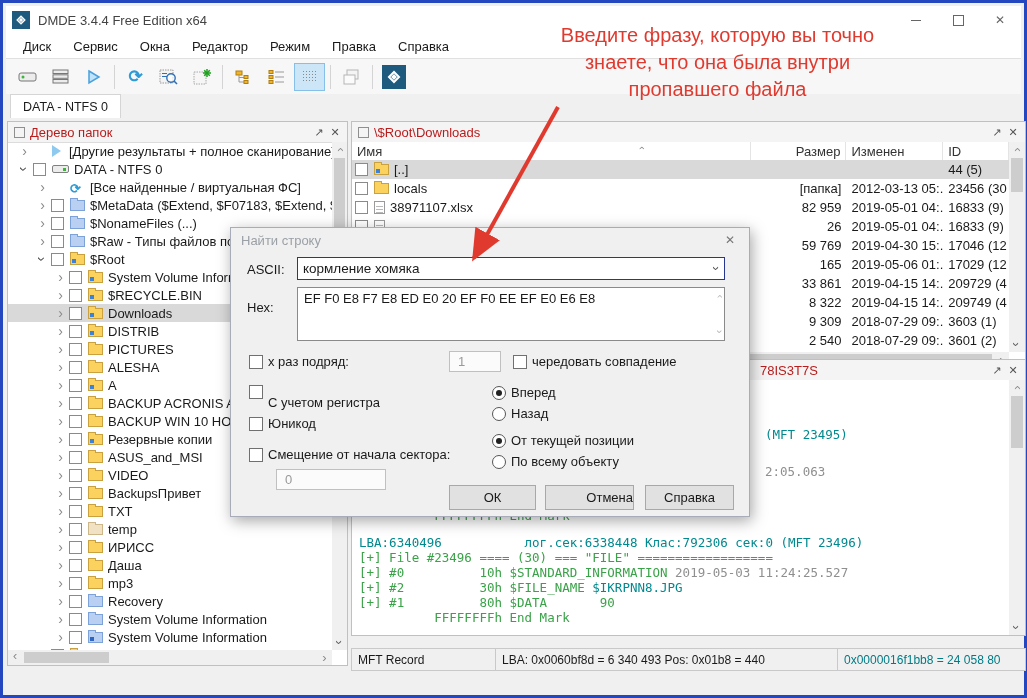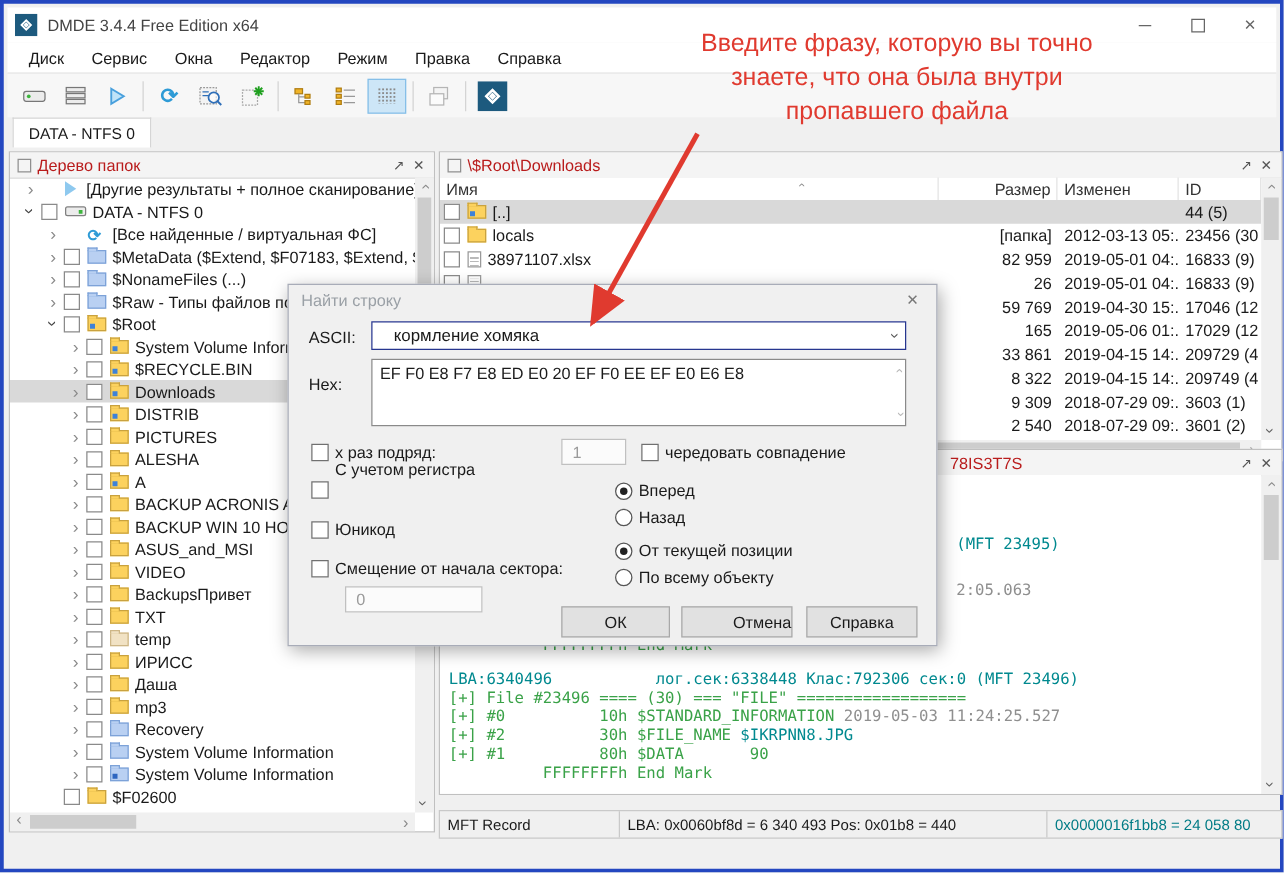--- a/index.html
+++ b/index.html
@@ -90,21 +90,21 @@
   #statusbar{position:absolute;left:348px;top:645px;width:675px;height:23px;background:#f0f0f0;border:1px solid #c9c9c9;box-sizing:border-box;display:flex;align-items:center;font-size:12px;}
   #statusbar .seg{padding:0 6px;white-space:nowrap;overflow:hidden;box-sizing:border-box;}
   #statusbar .d{width:1px;height:100%;background:#c9c9c9;flex:none;}
   
   #dialog{position:absolute;left:230px;top:227px;width:518px;height:288px;background:#f0f0f0;border:1px solid #a8acb8;box-shadow:2px 4px 14px rgba(0,0,0,.35);z-index:20;}
   #dialog .dtitle{position:absolute;left:10px;top:5px;color:#9aa0a6;}
   #dialog .dclose{position:absolute;right:8px;top:4px;width:22px;height:18px;text-align:center;color:#777;}
   #dialog .dclose::before{content:"✕";font-size:12px;}
   .dlabel{position:absolute;}
   .combo{position:absolute;left:66px;top:29px;width:428px;height:23px;background:#fff;border:1px solid #27368f;box-sizing:border-box;display:flex;align-items:center;}
-  .combo .val{flex:1;padding-left:17px;font-size:13.5px;white-space:nowrap;overflow:hidden;}
+  .combo .val{flex:1;padding-left:5px;font-size:13.5px;white-space:nowrap;overflow:hidden;}
   .combo .chev{margin-right:6px;color:#555;}
   .hexta{position:absolute;left:66px;top:59px;width:428px;height:54px;background:#fff;border:1px solid #8a8a8a;box-sizing:border-box;}
   .hexta .val{position:absolute;left:6px;top:3px;right:18px;font-size:13px;white-space:pre-wrap;}
   .hexta .tchev{position:absolute;right:2px;color:#b9b9b9;font-size:11px;}
   .cbx13{position:absolute;width:12px;height:12px;border:1px solid #707070;background:#fff;}
   .rad{position:absolute;width:12px;height:12px;border:1px solid #555;border-radius:50%;background:#fff;}
   .rad.on::after{content:"";position:absolute;left:3px;top:3px;width:6px;height:6px;border-radius:50%;background:#222;}
   .dinput{position:absolute;background:#fbfbfb;border:1px solid #c0c0c0;box-sizing:border-box;color:#9a9a9a;display:flex;align-items:center;padding-left:8px;}
   .dbtn{position:absolute;top:257px;height:25px;background:#e1e1e1;border:1px solid #a8a8a8;box-sizing:border-box;display:flex;align-items:center;justify-content:center;}
   
@@ -352,20 +352,26 @@
           <span>BACKUP ACRONIS ASU</span>
         </div>
 
         <div class="trow d2">
           <span class="exp"><span class="chev"></span></span>
           <span class="cbx show"></span>
           <span class="ficon i-fy"></span>
           <span>BACKUP WIN 10 HOM</span>
         </div>
 
+        <div class="trow d2">
+          <span class="exp"><span class="chev"></span></span>
+          <span class="cbx show"></span>
+          <span class="ficon i-fyd"></span>
+          <span>Резервные копии</span>
+        </div>
 
         <div class="trow d2">
           <span class="exp"><span class="chev"></span></span>
           <span class="cbx show"></span>
           <span class="ficon i-fy"></span>
           <span>ASUS_and_MSI</span>
         </div>
 
         <div class="trow d2">
           <span class="exp"><span class="chev"></span></span>
@@ -678,21 +684,21 @@
 
   <span class="cbx13" style="left:18px;top:127px;"></span>
   <span class="dlabel" style="left:37px;top:126px;">х раз подряд:</span>
   <div class="dinput" style="left:218px;top:123px;width:52px;height:21px;">
       <span>1</span>
     </div>
   <span class="cbx13" style="left:282px;top:127px;"></span>
   <span class="dlabel" style="left:301px;top:126px;">чередовать совпадение</span>
 
   <span class="cbx13" style="left:18px;top:157px;"></span>
-  <span class="dlabel" style="left:37px;top:140px;">С учетом регистра</span>
+  <span class="dlabel" style="left:37px;top:167px;">С учетом регистра</span>
   <span class="rad on" style="left:261px;top:158px;"></span>
   <span class="dlabel" style="left:280px;top:157px;">Вперед</span>
   <span class="rad" style="left:261px;top:179px;"></span>
   <span class="dlabel" style="left:280px;top:178px;">Назад</span>
 
   <span class="cbx13" style="left:18px;top:189px;"></span>
   <span class="dlabel" style="left:37px;top:188px;">Юникод</span>
   <span class="rad on" style="left:261px;top:206px;"></span>
   <span class="dlabel" style="left:280px;top:205px;">От текущей позиции</span>
   <span class="rad" style="left:261px;top:227px;"></span>

